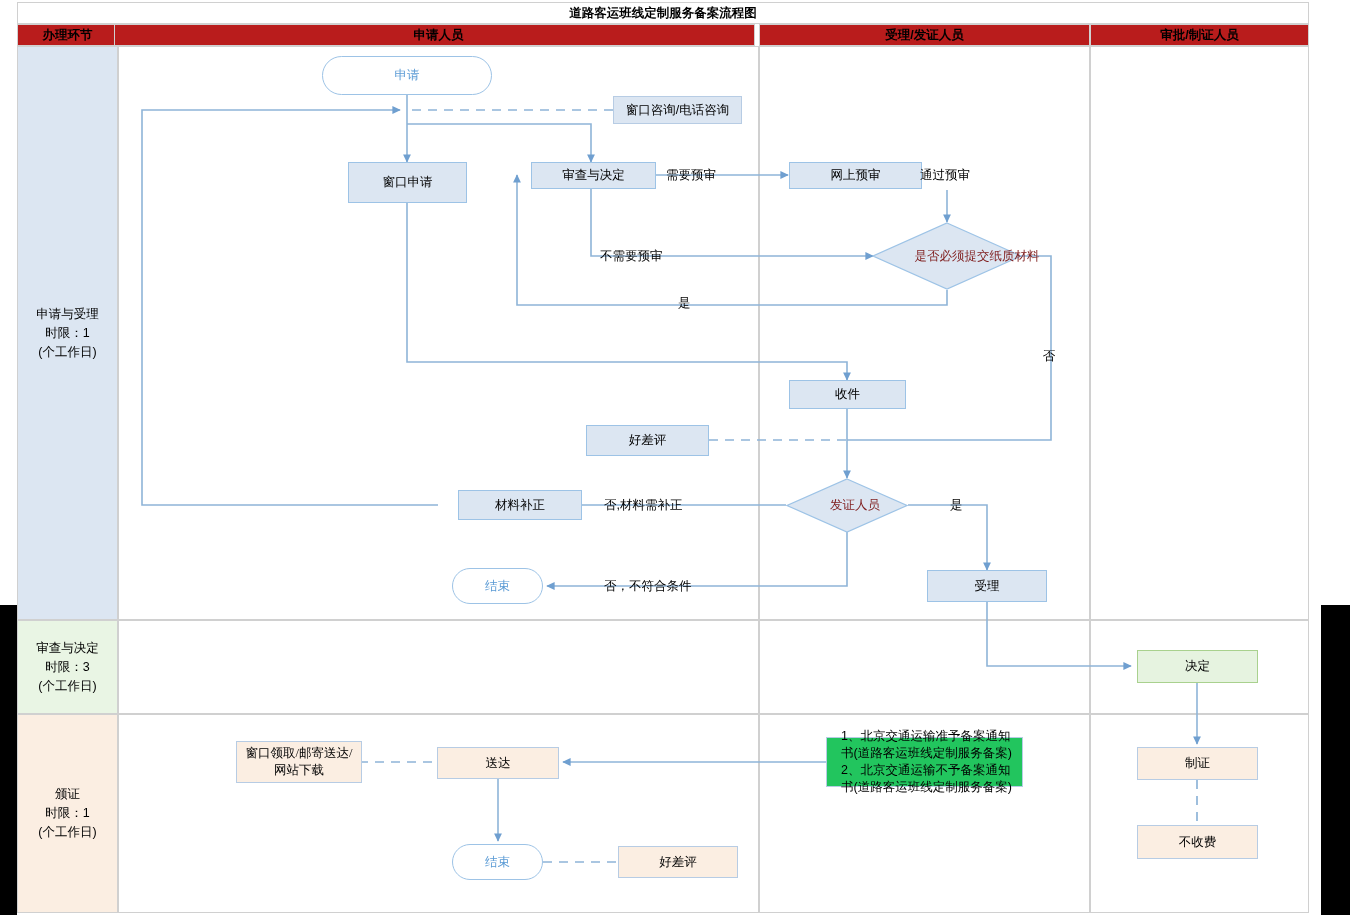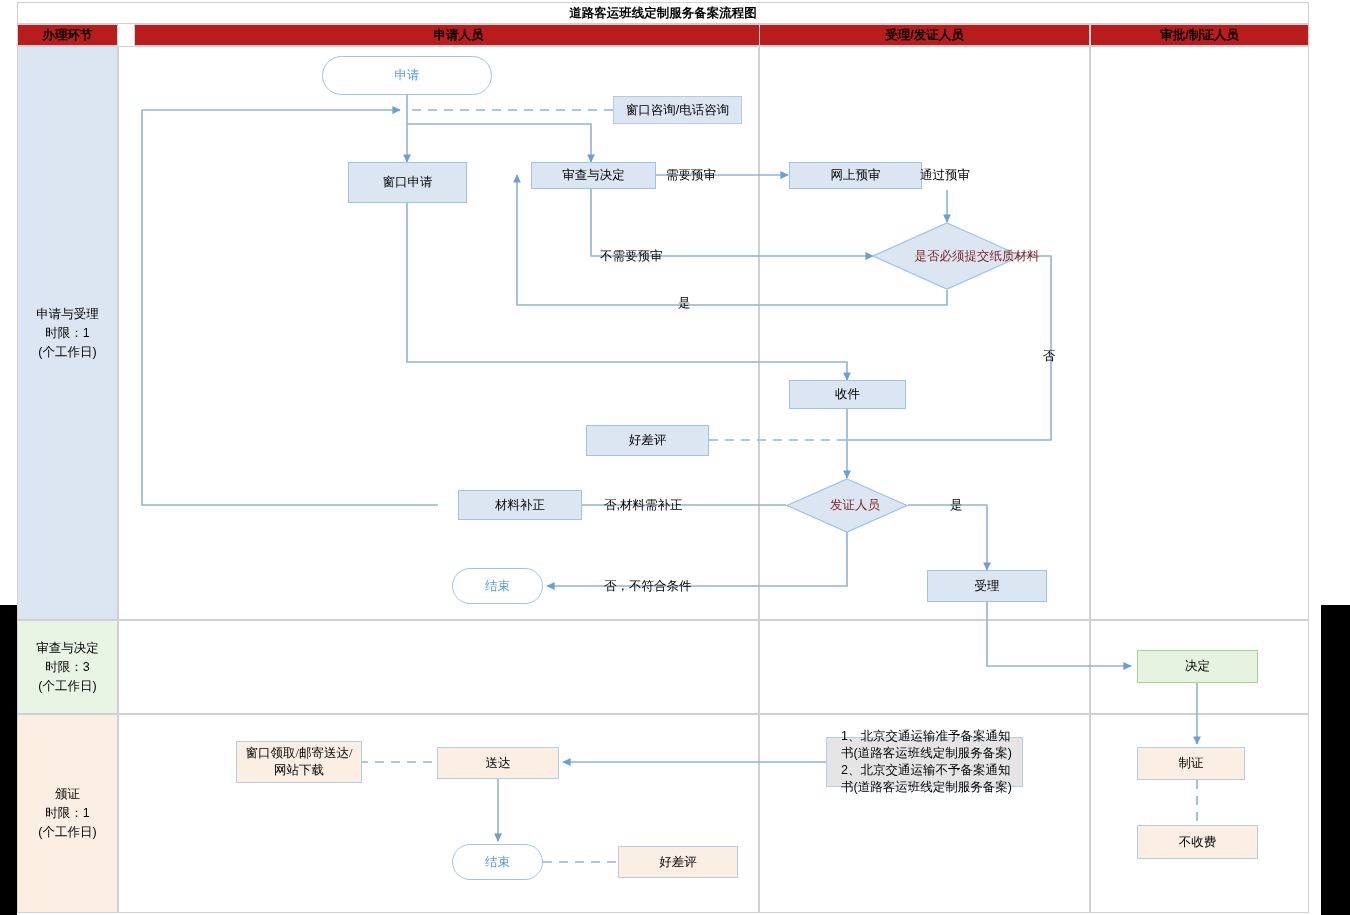--- a/index.html
+++ b/index.html
@@ -8,21 +8,21 @@
 
   
   .frame{position:absolute;box-sizing:border-box;}
   .title-bar{left:17px;top:2px;width:1292px;height:22px;border:1px solid #d0d0d0;background:#ffffff;
              display:flex;align-items:center;justify-content:center;}
   .title-bar span{font-size:12.5px;font-weight:bold;color:#000;}
 
   .hdr{position:absolute;top:24px;height:22px;border:1px solid #d0d0d0;box-sizing:border-box;background:#b91c1c;
        display:flex;align-items:center;justify-content:center;font-size:12.5px;font-weight:bold;color:#000;}
   .hdr-stage{left:17px;width:101px;}
-  .hdr-apply{left:134px;width:641px;padding-left:8px;}
+  .hdr-apply{left:114px;width:641px;padding-left:8px;}
   .hdr-accept{left:759px;width:331px;}
   .hdr-approve{left:1090px;width:219px;}
 
   .stagecell{position:absolute;border:1px solid #d0d0d0;box-sizing:border-box;
              display:flex;align-items:center;justify-content:center;text-align:center;
              font-size:12.5px;color:#000;line-height:19px;}
   .stage1{left:17px;top:46px;width:101px;height:574px;background:#dce6f2;}
   .stage2{left:17px;top:620px;width:101px;height:94px;background:#e9f5e4;}
   .stage3{left:17px;top:714px;width:101px;height:199px;background:#fbeee2;}
 
@@ -35,21 +35,21 @@
   svg.layer{position:absolute;left:0;top:0;width:1350px;height:915px;pointer-events:none;}
 
   
   .node{position:absolute;box-sizing:border-box;display:flex;align-items:center;justify-content:center;
         text-align:center;font-size:12.5px;line-height:17px;color:#000;}
   .n-proc{background:#dce6f2;border:1px solid #9dc3e6;}
   .n-term{background:#ffffff;border:1.4px solid #9dc3e6;border-radius:24px;color:#5b9bd5;}
   .n-note{background:#dce6f2;border:1px solid #b7cce4;}
   .n-green{background:#e6f3e0;border:1px solid #a9d18e;}
   .n-peach{background:#fbeee2;border:1px solid #b7cce4;}
-  .n-peach-l{background:#e5e5e5;border:1px solid #b7cce4;justify-content:flex-start;padding-left:14px;text-align:left;}
+  .n-peach-l{background:#22c55e;border:1px solid #b7cce4;justify-content:flex-start;padding-left:14px;text-align:left;}
 
   .diamond-wrap{position:absolute;}
   .diamond-wrap .dlabel{position:absolute;left:8px;top:0;width:100%;height:100%;
         display:flex;align-items:center;justify-content:center;text-align:center;
         font-size:12.5px;line-height:17px;color:#7f1d1d;}
 
   .elabel{position:absolute;font-size:12.5px;color:#000;white-space:nowrap;background:transparent;}
   .elabel.vert{writing-mode:vertical-rl;text-orientation:upright;letter-spacing:0;}
 </style>
 </head>
@@ -206,21 +206,21 @@
   </div>
 
   <div class="node n-peach" style="left:236px;top:741px;width:126px;height:42px;padding:0 6px;font-family:Liberation Serif, serif;">窗口领取/邮寄送达/网站下载</div>
 
   <div class="node n-peach" style="left:437px;top:747px;width:122px;height:32px;">送达</div>
 
   <div class="node n-term" style="left:452px;top:844px;width:91px;height:36px;">结束</div>
 
   <div class="node n-peach" style="left:618px;top:846px;width:120px;height:32px;">好差评</div>
 
-  <div class="node n-peach" style="left:1137px;top:747px;width:108px;height:33px;">制证</div>
+  <div class="node n-peach" style="left:1137px;top:747px;width:121px;height:33px;">制证</div>
 
   <div class="node n-peach" style="left:1137px;top:825px;width:121px;height:34px;">不收费</div>
 
   <div class="elabel" style="left:666px;top:167px;">需要预审</div>
   <div class="elabel" style="left:920px;top:167px;">通过预审</div>
   <div class="elabel" style="left:600px;top:248px;">不需要预审</div>
   <div class="elabel vert" style="left:1040px;top:340px;">否</div>
   <div class="elabel" style="left:678px;top:295px;">是</div>
   <div class="elabel" style="left:604px;top:497px;">否,材料需补正</div>
   <div class="elabel" style="left:950px;top:497px;">是</div>

